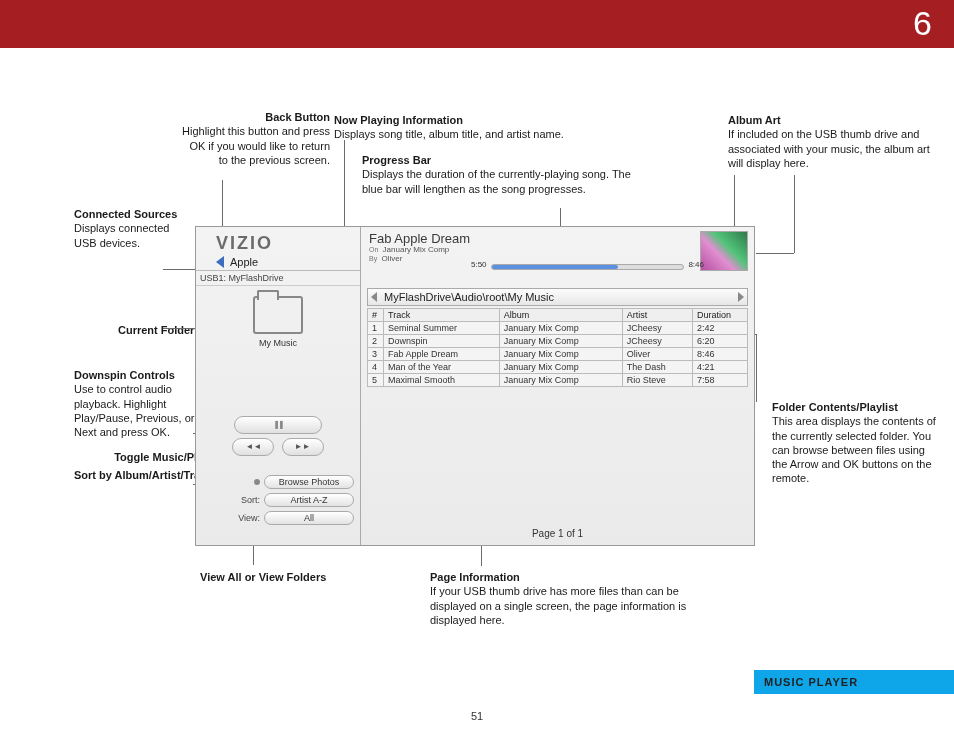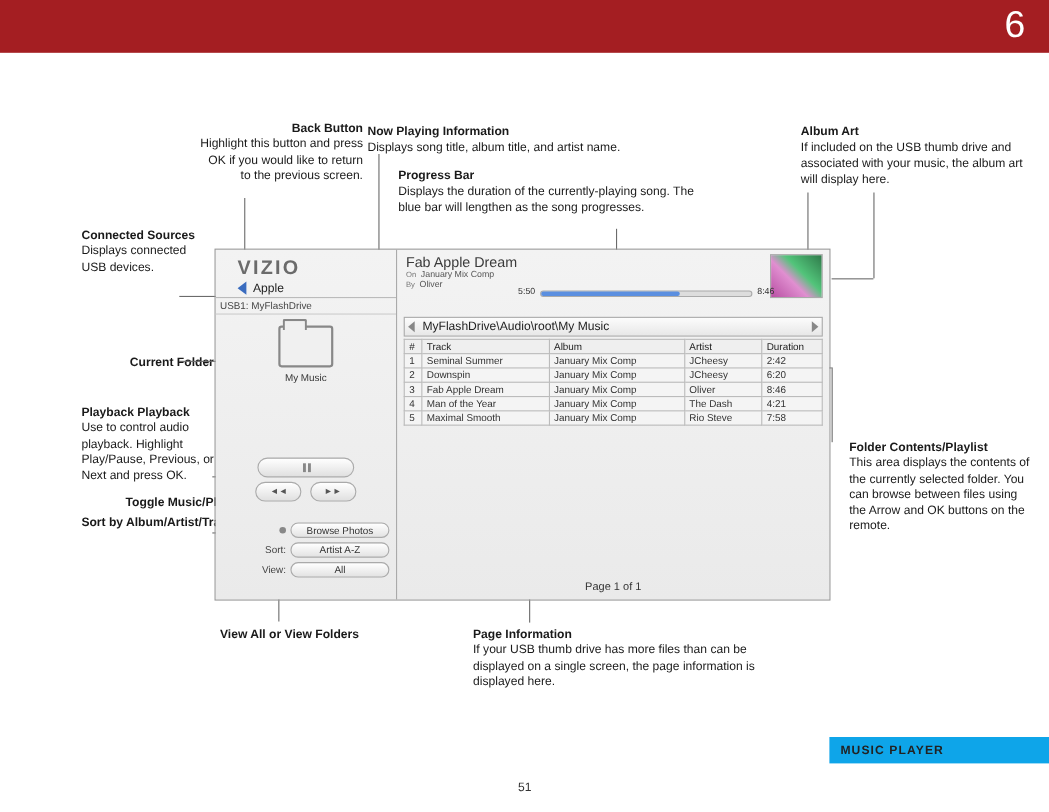--- a/index.html
+++ b/index.html
@@ -64,21 +64,21 @@
 <div class="ann" style="left:728px; top:113px; width:210px;">
   <b>Album Art</b><br><span>If included on the USB thumb drive and associated with your music, the album art will display here.</span>
 </div>
 <div class="ann" style="left:74px; top:207px; width:110px;">
   <b>Connected Sources</b><br><span>Displays connected USB devices.</span>
 </div>
 <div class="ann" style="left:74px; top:323px; width:110px;margin-left:44px;">
   <b>Current Folder</b>
 </div>
 <div class="ann" style="left:74px; top:368px; width:140px;">
-  <b>Playback Playback</b><br><span>Use to control audio playback. Highlight Play/Pause, Previous, or Next and press OK.</span>
+  <b>Downspin Controls</b><br><span>Use to control audio playback. Highlight Play/Pause, Previous, or Next and press OK.</span>
 </div>
 <div class="ann" style="left:74px; top:450px; width:150px;text-align:right;">
   <b>Toggle Music/Photos</b>
 </div>
 <div class="ann" style="left:74px; top:468px; width:150px;">
   <b>Sort by Album/Artist/Track</b>
 </div>
 <div class="ann" style="left:200px; top:570px; width:130px;">
   <b>View All or View Folders</b>
 </div>

